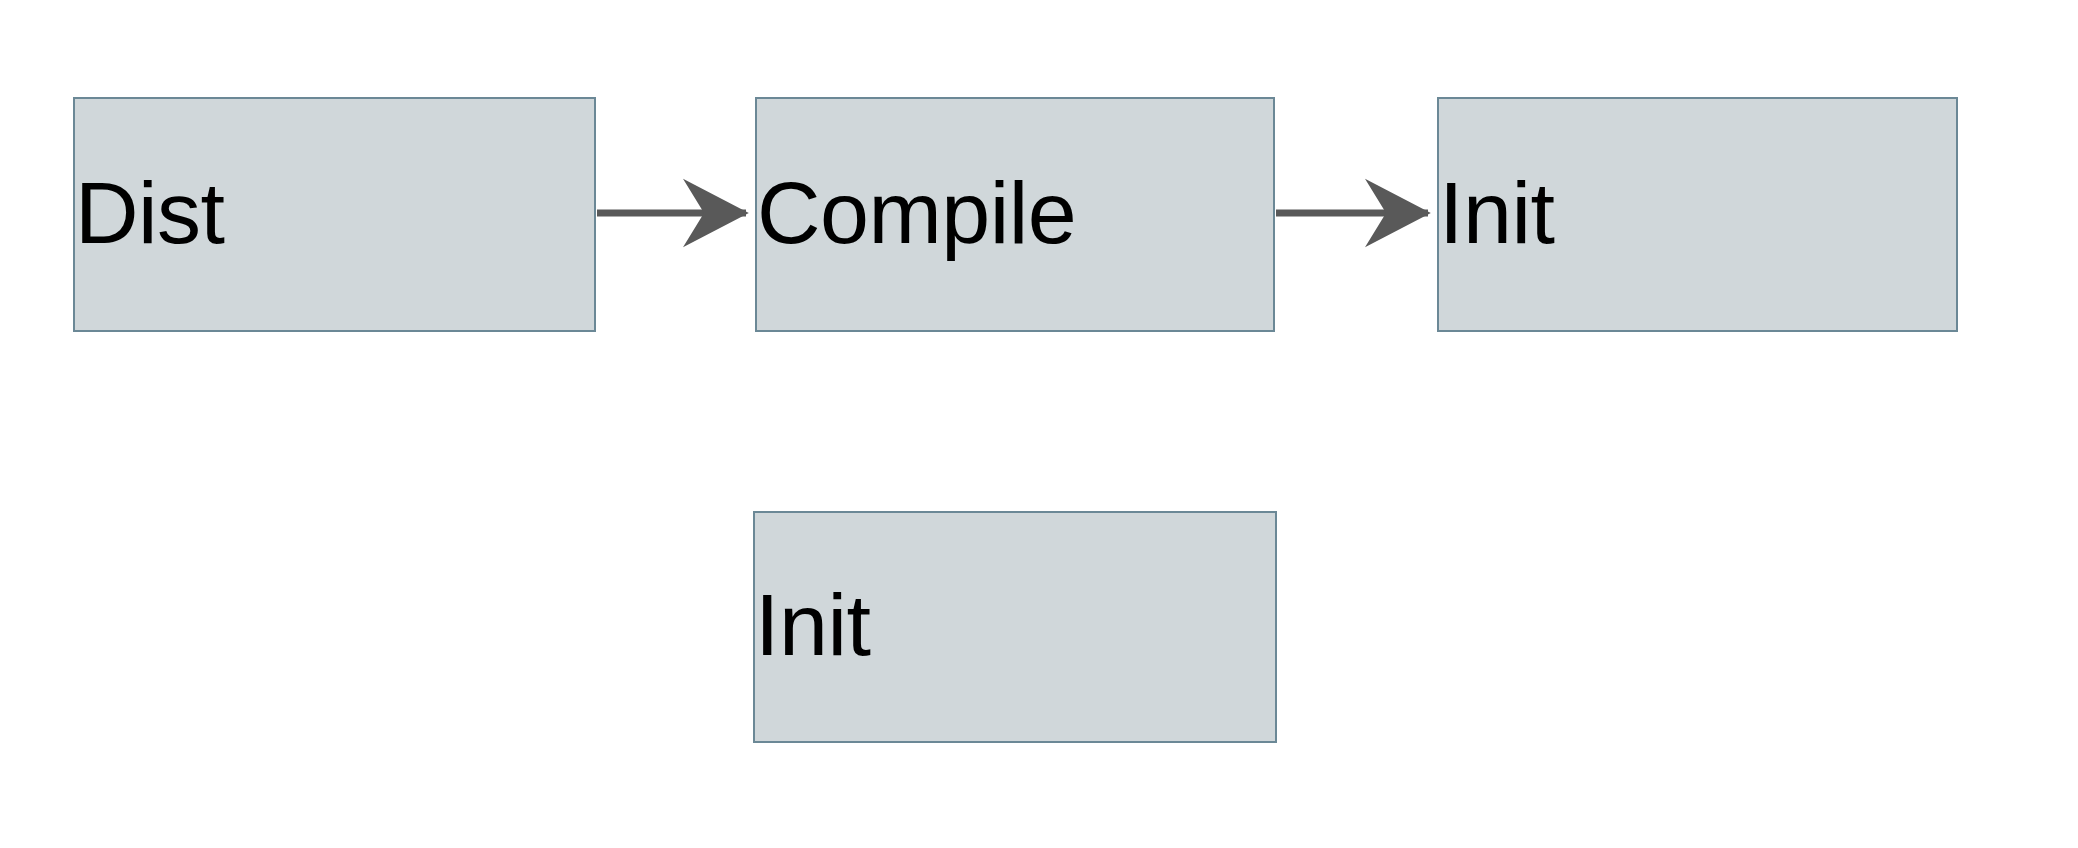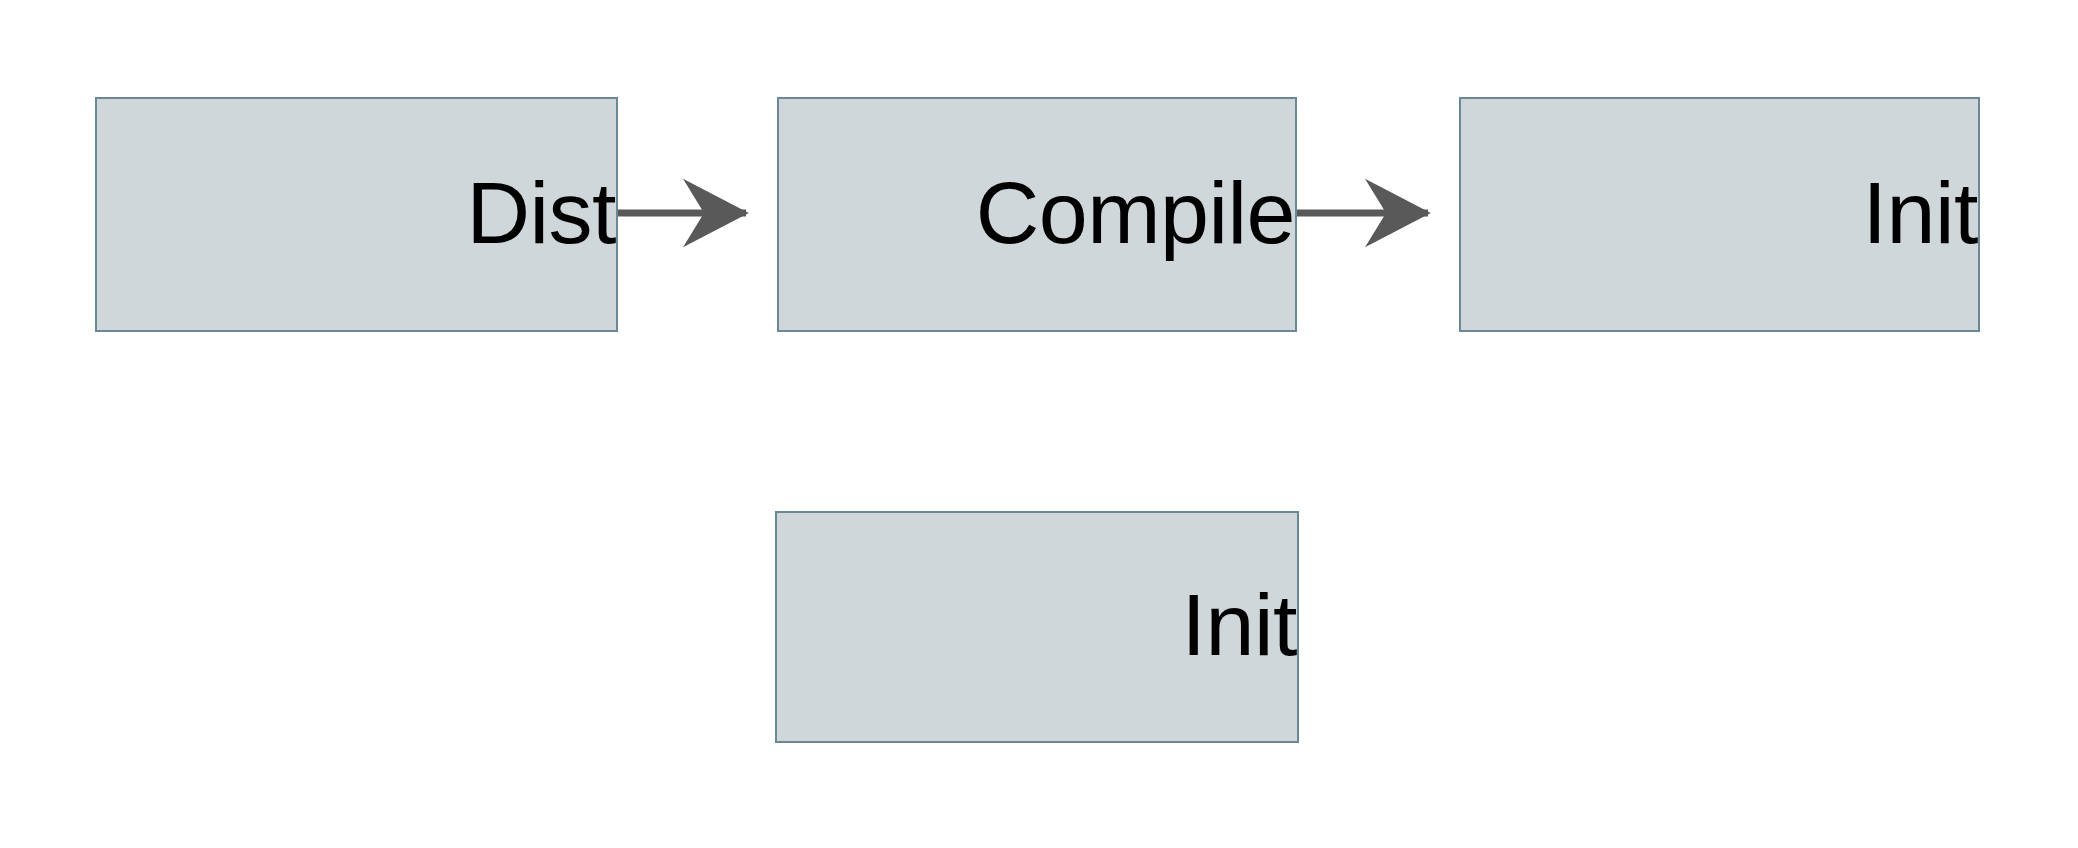--- a/index.html
+++ b/index.html
@@ -18,23 +18,22 @@
     background: #ffffff;
     overflow: hidden;
   }
   .node {
     position: absolute;
     box-sizing: border-box;
     background: #d0d7da;
     border: 2px solid #6b8896;
     display: flex;
     align-items: center;
-    justify-content: flex-end;
+    justify-content: flex-start;
     user-select: none;
-    margin-left: 22px;
   }
   .node-label {
     font-family: "Liberation Sans", sans-serif;
     font-size: 88px;
     font-weight: 300;
     line-height: 1;
     color: #000000;
     letter-spacing: -0.5px;
     white-space: nowrap;
     text-align: center;

